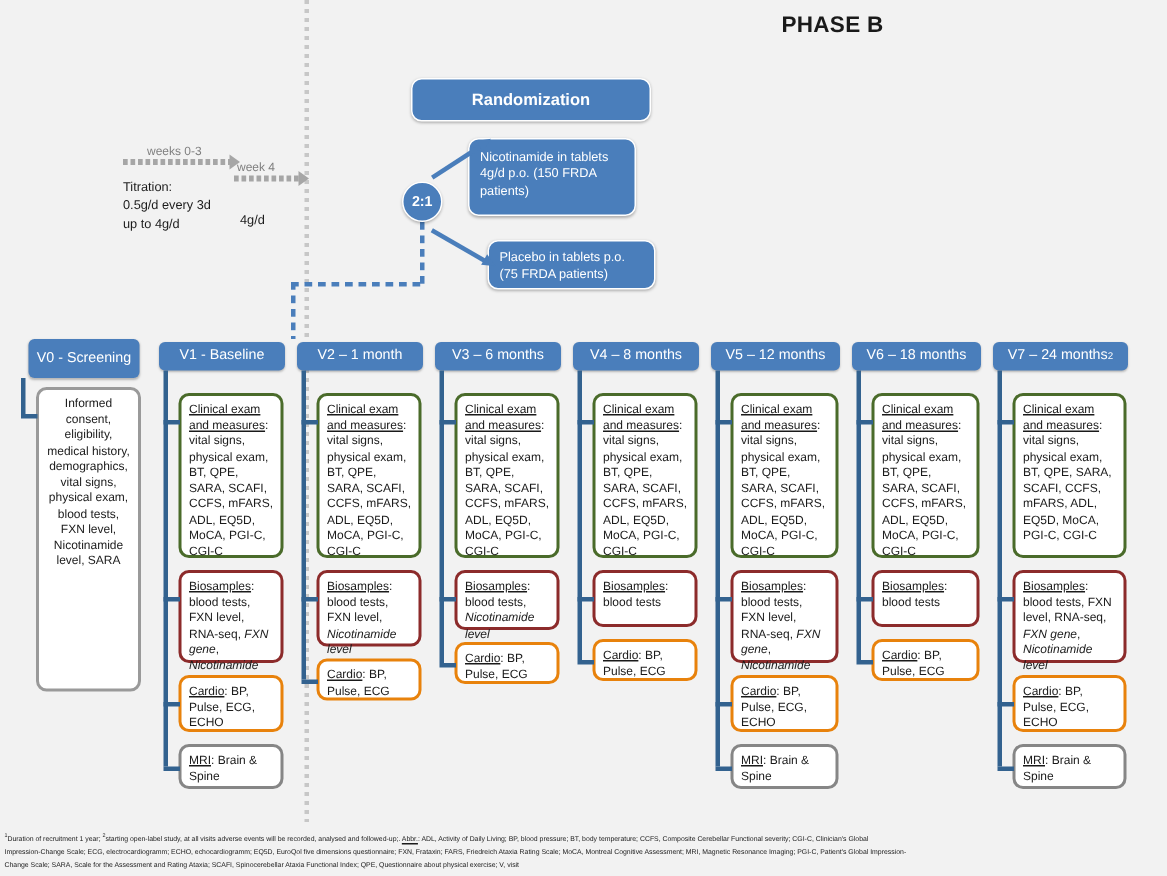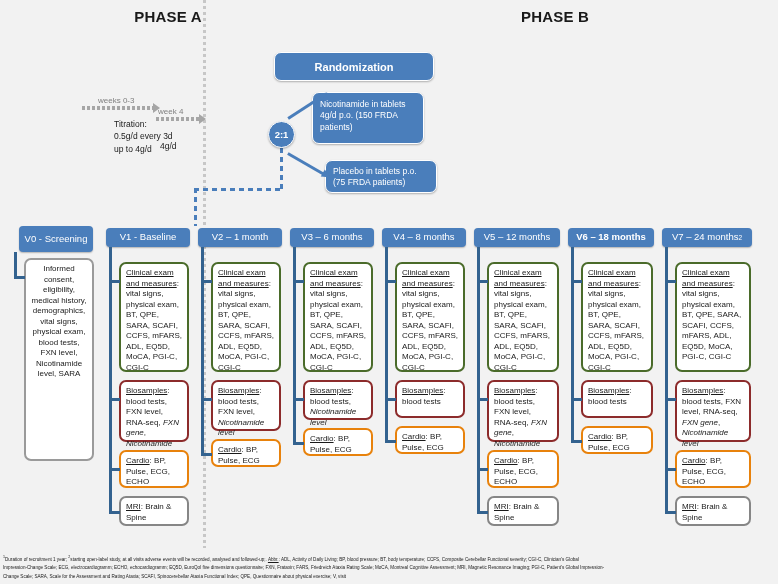--- a/index.html
+++ b/index.html
@@ -56,21 +56,21 @@
   .arrow-dot::after {
     content: ""; position: absolute; right: -6px; top: -3px;
     border-left: 7px solid #a6a6a6;
     border-top: 5px solid transparent;
     border-bottom: 5px solid transparent;
   }
   .arrow-1 { left: 0px;  top: 10px; width: 72px; }
   .arrow-2 { left: 74px; top: 21px; width: 44px; }
   .titr-text {
     position: absolute; left: 0px; top: 22px;
-    font-size: 8.5px; line-height: 1.45; white-space: nowrap; margin-left: 32px;
+    font-size: 8.5px; line-height: 1.45; white-space: nowrap;
   }
   .dose-4g {
     position: absolute; left: 78px; top: 45px;
     font-size: 8.5px; white-space: nowrap;
   }
 
   
   .bluebox {
     position: absolute;
     background: #4a7ebb;
@@ -178,21 +178,20 @@
     position: absolute; left: 3px; bottom: 3px; width: 772px;
     font-size: 4.6px; line-height: 1.85; color: #1a1a1a;
   }
   .footnote sup { font-size: 3.6px; }
   .footnote u { text-decoration: underline; }
 </style>
 </head>
 <body>
 
 <div class="phase-a-head">
-  <div class="phase-title">PHASE A</div>
 </div>
 
 <div class="phase-b-head">
   <div class="phase-title">PHASE B</div>
 </div>
 
 <div class="divider"></div>
 
 <div class="titr-wrap">
   <div class="titr-lbl-weeks">weeks 0-3</div>
@@ -279,21 +278,21 @@
       <div class="card card-cardio" style="left: 16px; top: 224px; width: 72px; height: 38px;"><span class="hdr">Cardio</span><span class="hdr-plain">:</span> <span>BP, Pulse, ECG, ECHO</span></div>
       <div class="card card-mri" style="left: 16px; top: 270px; width: 72px; height: 30px;"><span class="hdr">MRI</span><span class="hdr-plain">:</span> <span>Brain &amp; Spine</span></div>
       <div class="spine" style="top: 48px; height: 237px; left: 6px;"></div>
       <div class="branch" style="left: 6px; top: 54px; width: 11px;"></div>
       <div class="branch" style="left: 6px; top: 172px; width: 11px;"></div>
       <div class="branch" style="left: 6px; top: 242px; width: 11px;"></div>
       <div class="branch" style="left: 6px; top: 285px; width: 11px;"></div>
       <div class="spine" style="left: 6px; top: 21px; height: 27px;"></div>
     </div>
     <div class="col" style="left: 565px; width: 92px;">
-      <div class="visit-head" style="position: absolute; left: 3px; top: 2px; width: 86px; height: 19px; font-weight: bold;">V6 – 18 months</div>
+      <div class="visit-head" style="position: absolute; left: 3px; top: 2px; width: 86px; height: 19px;">V6 – 18 months</div>
       <div class="card card-clinical" style="left: 16px; top: 36px; width: 72px; height: 110px;"><span class="hdr">Clinical exam and measures</span><span class="hdr-plain">:</span> <span>vital signs, physical exam, BT, QPE, SARA, SCAFI, CCFS, mFARS, ADL, EQ5D, MoCA, PGI-C, CGI-C</span></div>
       <div class="card card-biosamples" style="left: 16px; top: 154px; width: 72px; height: 38px;"><span class="hdr">Biosamples</span><span class="hdr-plain">:</span> <span>blood tests</span></div>
       <div class="card card-cardio" style="left: 16px; top: 200px; width: 72px; height: 28px;"><span class="hdr">Cardio</span><span class="hdr-plain">:</span> <span>BP, Pulse, ECG</span></div>
       <div class="spine" style="top: 48px; height: 166px; left: 6px;"></div>
       <div class="branch" style="left: 6px; top: 54px; width: 11px;"></div>
       <div class="branch" style="left: 6px; top: 172px; width: 11px;"></div>
       <div class="branch" style="left: 6px; top: 214px; width: 11px;"></div>
       <div class="spine" style="left: 6px; top: 21px; height: 27px;"></div>
     </div>
     <div class="col" style="left: 659px; width: 96px;">

